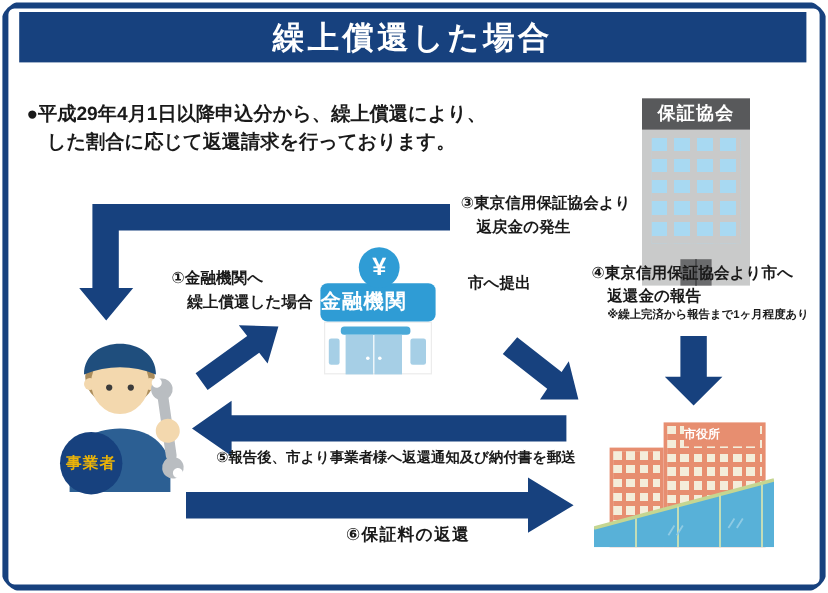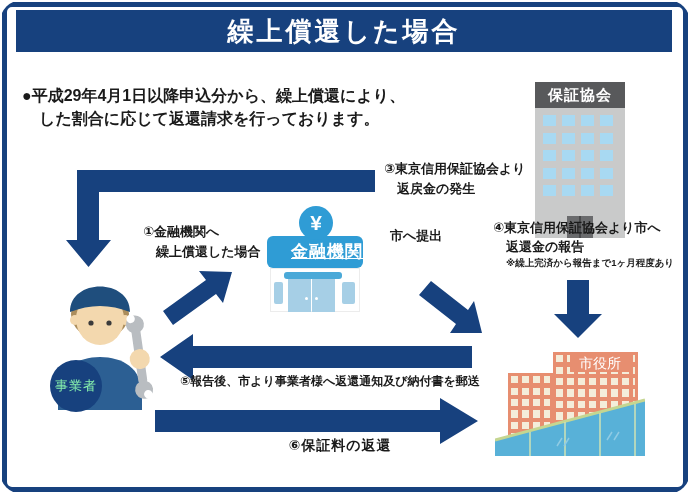--- a/index.html
+++ b/index.html
@@ -24,22 +24,22 @@
         repeating-linear-gradient(to right, transparent 0 13px, var(--building-gray,#c9caca) 13px 19px),
         repeating-linear-gradient(to bottom, transparent 0 11px, var(--building-gray,#c9caca) 11px 17.6px);}
   .ga-door{position:absolute;left:32px;bottom:0;width:26px;height:22px;background:#6a6b6d;
       background-image:linear-gradient(to right, transparent 0 12px, #4a4b4d 12px 14px, transparent 14px);}
 
   
   .yen-badge{position:absolute;left:299px;top:206px;width:34px;height:34px;border-radius:50%;
       background:var(--sign-blue,#2f9cd5);color:#fff;font-weight:bold;font-size:21px;line-height:34px;
       text-align:center;z-index:3;}
   .bank-sign{position:absolute;left:267px;top:236px;width:96px;height:32px;background:var(--sign-blue,#2f9cd5);
-      border-radius:6px;color:#fff;font-weight:bold;font-size:17px;line-height:32px;text-align:right;
-      letter-spacing:1px;z-index:2;text-decoration:underline;}
+      border-radius:6px;color:#fff;font-weight:bold;font-size:17px;line-height:32px;text-align:left;
+      letter-spacing:1px;z-index:2;}
   .bank-front{position:absolute;left:270px;top:268px;width:90px;height:44px;background:#fff;
       border:1px solid #ececec;box-sizing:border-box;}
   .awning{position:absolute;left:13px;top:3px;width:58px;height:7px;background:#4aa9d8;border-radius:3px;}
   .door{position:absolute;top:10px;width:23px;height:33px;background:var(--light-blue,#a6cfe6);}
   .door.left{left:17px;}  .door.right{left:41px;}
   .door::after{content:"";position:absolute;top:55%;width:3px;height:3px;border-radius:50%;background:#fff;}
   .door.left::after{right:3px;} .door.right::after{left:3px;}
   .win{position:absolute;top:13px;height:22px;background:var(--light-blue,#a6cfe6);border-radius:2px;}
   .win.wl{left:3px;width:9px;} .win.wr{right:4px;width:13px;}
 
@@ -47,21 +47,21 @@
   .cityhall{position:absolute;left:495px;top:350px;width:150px;height:106px;}
   .tower{position:absolute;background:var(--salmon,#e78e70);}
   .tower-left{left:13px;top:23px;width:45px;height:83px;}
   .tower-right{left:58px;top:2px;width:85px;height:104px;}
   .twin{position:absolute;inset:3px;
       background-color:var(--window-cream,#f4edda);
       background-image:
         repeating-linear-gradient(to right, transparent 0 7px, var(--salmon,#e78e70) 7px 11px),
         repeating-linear-gradient(to bottom, transparent 0 7px, var(--salmon,#e78e70) 7px 11.5px);}
   .ch-sign{position:absolute;left:75px;top:4px;width:60px;height:18px;background:var(--salmon,#e78e70);
-      color:#fff;font-weight:normal;font-size:14px;line-height:18px;text-align:center;z-index:2;}
+      color:#fff;font-weight:bold;font-size:10px;line-height:18px;text-align:left;z-index:2;}
   .glass{position:absolute;left:0;top:40px;z-index:3;}
 
   
   .arrows{position:absolute;left:0;top:0;z-index:1;}
   .arrows polygon{fill:var(--navy,#17417e);}
 
   
   .step{position:absolute;font-weight:bold;font-size:13px;line-height:19px;z-index:4;}
   .step .indent{padding-left:13px;}
   .step .note{font-size:9.5px;line-height:13px;padding-left:13px;}
@@ -69,21 +69,21 @@
   .step2{left:377px;top:226px;}
   .step3{left:384px;top:159px;line-height:20px;}
   .step4{left:493px;top:218px;}
   .step5{left:170px;top:372px;width:320px;text-align:center;font-size:12px;}
   .step6{left:255px;top:436px;width:170px;text-align:center;font-size:14px;letter-spacing:1px;}
 
   
   .worker{position:absolute;left:40px;top:262px;z-index:2;}
   .badge{position:absolute;left:50px;top:360px;width:52px;height:52px;border-radius:50%;
       background:var(--navy,#17417e);display:flex;align-items:center;justify-content:center;z-index:5;}
-  .badge span{color:#86efac;font-weight:normal;font-size:13px;letter-spacing:1px;}
+  .badge span{color:#eab308;font-weight:bold;font-size:13px;letter-spacing:1px;}
 </style>
 </head>
 <body>
 
 <div class="canvas">
   <div class="frame"></div>
 
   <div class="title-bar">
     <span>繰上償還した場合</span>
   </div>

